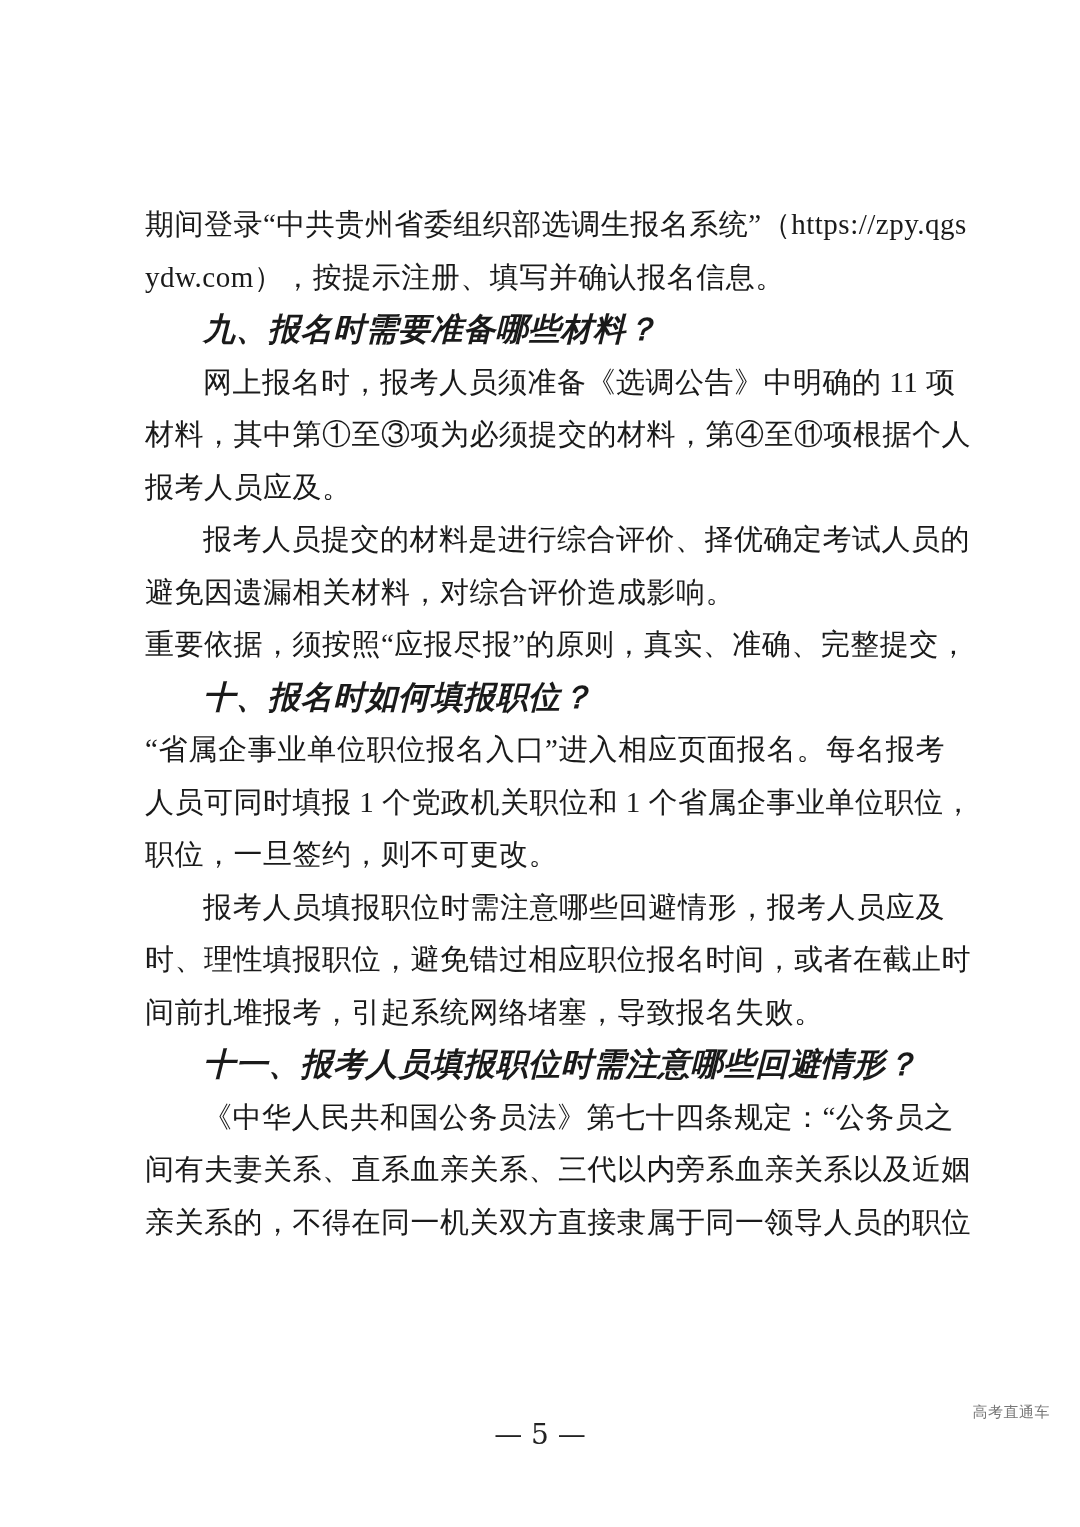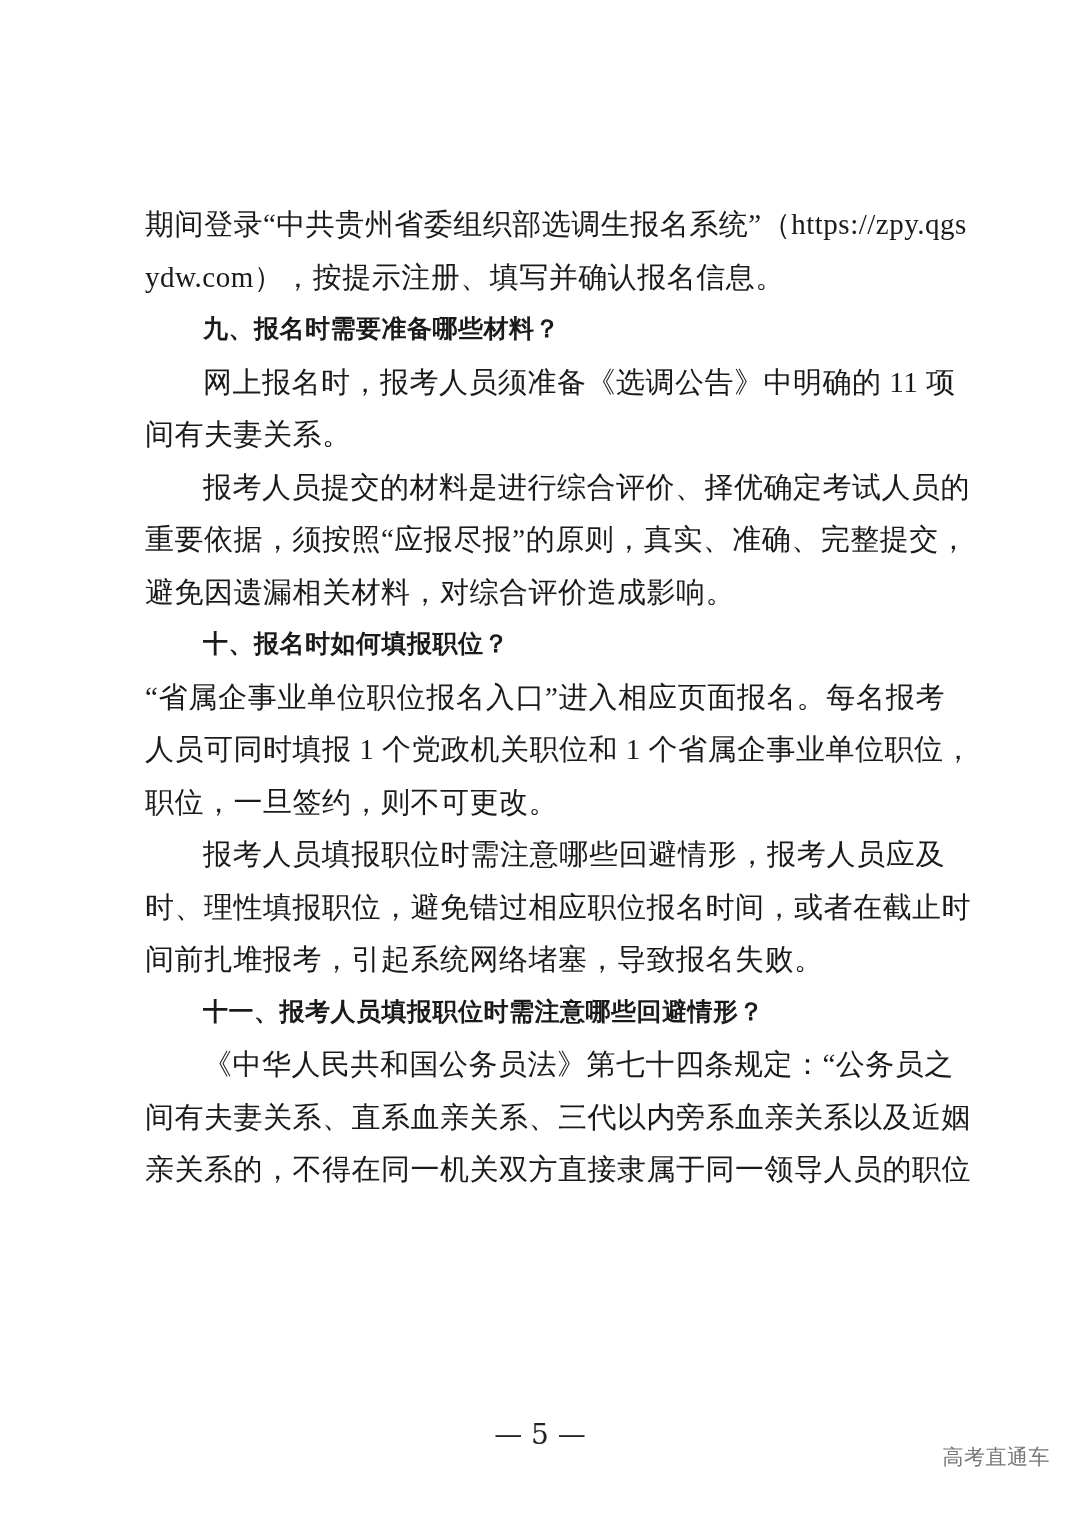--- a/index.html
+++ b/index.html
@@ -27,59 +27,61 @@
     font-family: Liberation Serif, serif;
   }
   .justify {
     text-align: justify;
     text-align-last: justify;
   }
   .indent { padding-left: 58px; }
   .heading {
     font-family: "DejaVu Sans", "Liberation Sans", sans-serif;
     font-weight: bold;
-    font-size: 25px;
+    font-size: 32px;
     padding-left: 58px;
     letter-spacing: 0.5px;
+    font-style: italic;
   }
   .page-number {
     position: absolute;
     top: 1418px;
     left: 0; width: 1080px;
     text-align: center;
     font-size: 28px;
     color: #222;
     font-family: "DejaVu Serif", "Liberation Serif", serif;
   }
   .watermark {
     position: absolute;
     right: 30px;
-    top: 1443px;
+    top: 1403px;
     font-family: "DejaVu Sans", "Liberation Sans", sans-serif;
-    font-size: 21px;
+    font-size: 15px;
     color: #777;
     letter-spacing: 0.5px;
   }
 </style>
 </head>
 <body>
 
 <div class="page">
 
   <div class="line justify">期间登录“中共贵州省委组织部选调生报名系统”（https://zpy.qgs</div>
   <div class="line">ydw.com），按提示注册、填写并确认报名信息。</div>
 
   <div class="line heading">九、报名时需要准备哪些材料？</div>
 
   <div class="line justify indent">网上报名时，报考人员须准备《选调公告》中明确的 11 项</div>
-  <div class="line">间有夫妻关系。</div>
+  <div class="line justify">材料，其中第①至③项为必须提交的材料，第④至⑪项根据个人</div>
+  <div class="line">报考人员应及。</div>
 
   <div class="line justify indent">报考人员提交的材料是进行综合评价、择优确定考试人员的</div>
+  <div class="line">避免因遗漏相关材料，对综合评价造成影响。</div>
   <div class="line justify">重要依据，须按照“应报尽报”的原则，真实、准确、完整提交，</div>
-  <div class="line">避免因遗漏相关材料，对综合评价造成影响。</div>
 
   <div class="line heading">十、报名时如何填报职位？</div>
 
   <div class="line justify">“省属企事业单位职位报名入口”进入相应页面报名。每名报考</div>
   <div class="line justify">人员可同时填报 1 个党政机关职位和 1 个省属企事业单位职位，</div>
   <div class="line">职位，一旦签约，则不可更改。</div>
 
   <div class="line justify indent">报考人员填报职位时需注意哪些回避情形，报考人员应及</div>
   <div class="line justify">时、理性填报职位，避免错过相应职位报名时间，或者在截止时</div>
   <div class="line">间前扎堆报考，引起系统网络堵塞，导致报名失败。</div>

